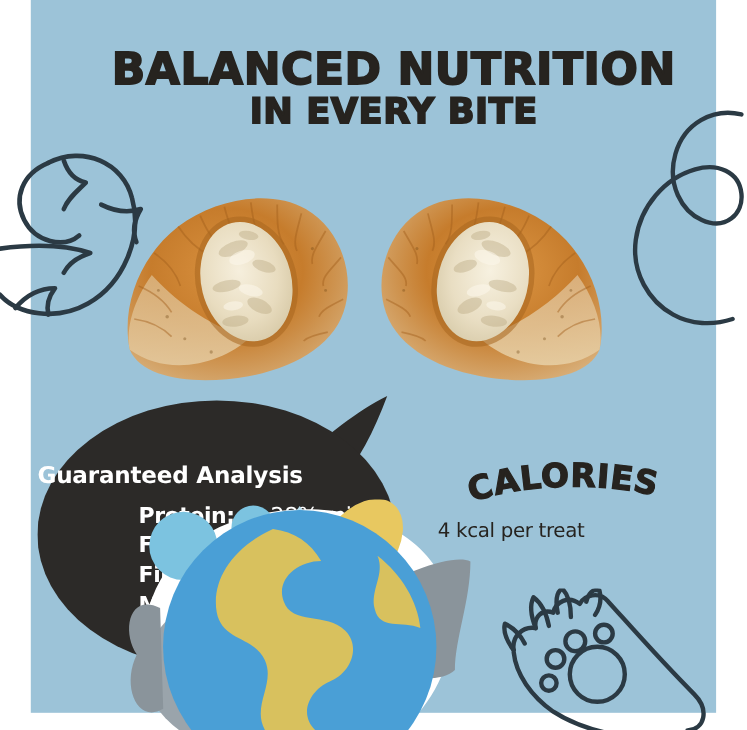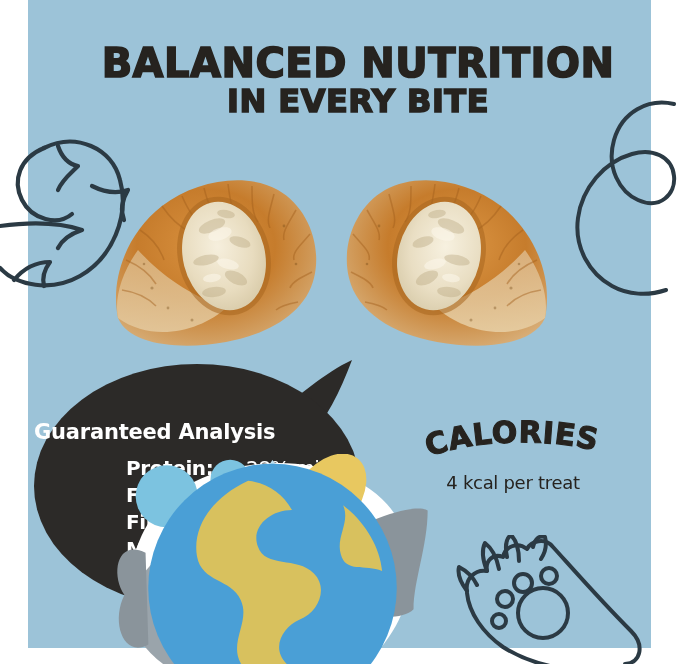--- a/index.html
+++ b/index.html
@@ -54,21 +54,21 @@
   }
   .ga-val{
     color:#ffffff;font-family:"DejaVu Sans",sans-serif;font-weight:normal;
     font-size:20px;letter-spacing:-0.4px;
   }
 
   
   .cal-block{position:absolute;left:398px;top:418px;width:230px;height:90px;}
   .cal-arc{position:absolute;left:0;top:0;width:230px;height:54px;}
   .cal-sub{
-    position:absolute;left:0;top:54px;width:230px;text-align:center;
+    position:absolute;left:0;top:54px;width:230px;
     color:#26231f;font-family:"DejaVu Sans",sans-serif;font-size:18px;
     font-weight:normal;letter-spacing:-0.3px;
   }
 
   
   .doodle{position:absolute;}
   .doodle svg{display:block;}
   .doodle-fish{left:0px;top:118px;width:150px;height:185px;}
   .doodle-swirl{left:556px;top:96px;width:123px;height:205px;}
   .doodle-paw{left:455px;top:535px;width:195px;height:129px;}

